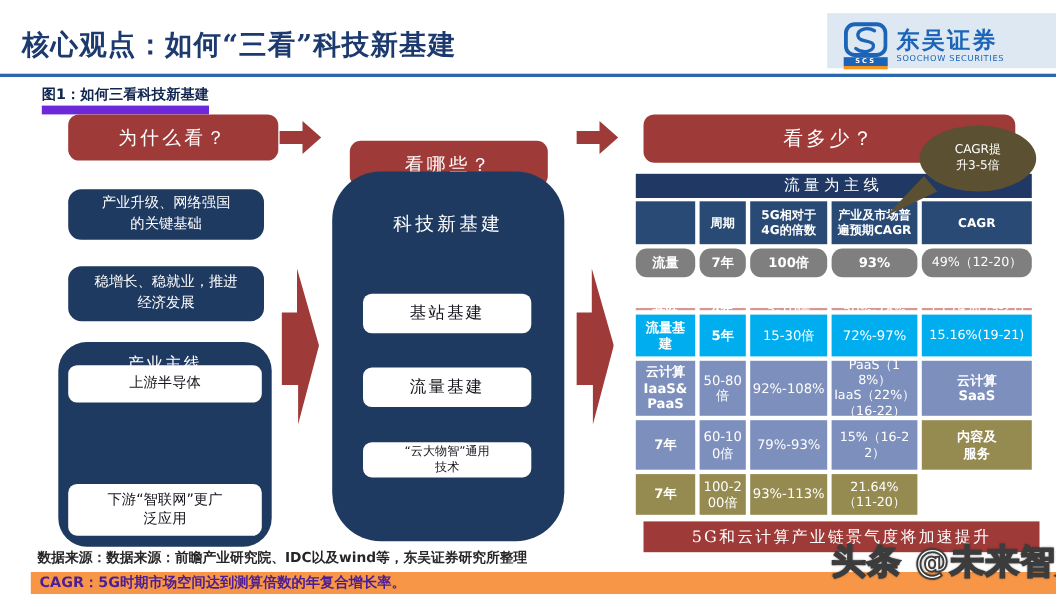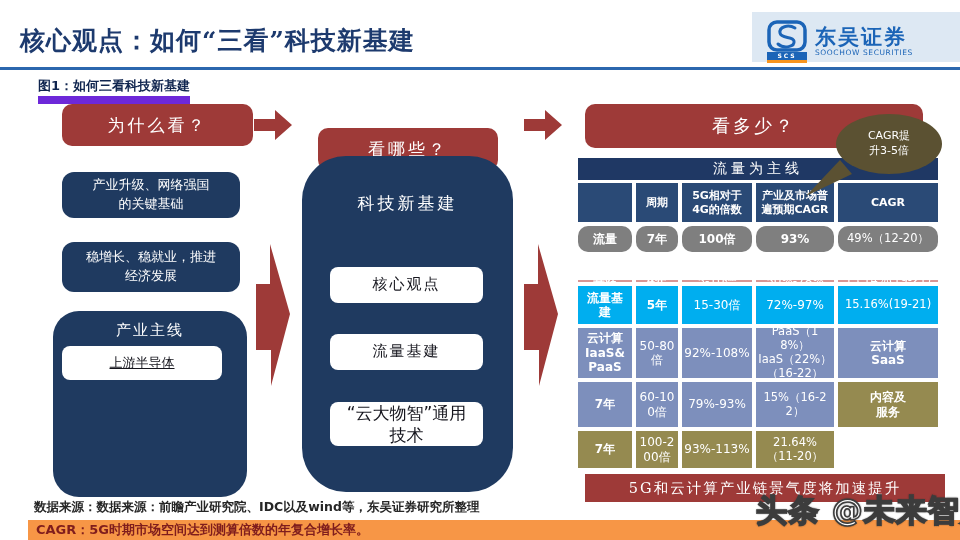--- a/index.html
+++ b/index.html
@@ -47,32 +47,32 @@
     font-size:13px;line-height:1.3;padding:2px 6px;box-sizing:border-box;
   }
 
   
   .why-title{left:62px;top:104px;width:191px;height:42px;}
   .why-p1{left:62px;top:172px;width:178px;height:46px;}
   .why-p2{left:62px;top:242px;width:178px;height:50px;}
   .industry-box{left:53px;top:311px;width:194px;height:186px;background:#1f3a60;border-radius:26px;}
   .industry-title{position:absolute;left:0;top:10px;width:100%;text-align:center;
     color:#fff;font-size:15px;letter-spacing:2px;}
-  .ind-1{left:9px;top:35px;width:160px;height:34px;text-decoration:underline;}
+  .ind-1{left:9px;top:21px;width:176px;height:34px;}
   .ind-2{left:9px;top:75px;width:176px;height:47px;}
   .ind-3{left:9px;top:129px;width:176px;height:47px;}
 
   
   .what-title{left:318px;top:104px;width:180px;height:42px;margin-top:24px;}
   .tech-box{left:302px;top:156px;width:211px;height:336px;background:#1f3a60;border-radius:44px;}
   .tech-title{position:absolute;left:0;top:36px;width:100%;text-align:center;
     color:#fff;font-size:17px;letter-spacing:3px;}
   .tech-1{left:28px;top:111px;width:153px;height:36px;font-size:15px;letter-spacing:2px;}
   .tech-2{left:28px;top:178px;width:153px;height:36px;font-size:15px;letter-spacing:2px;}
-  .tech-3{left:28px;top:246px;width:153px;height:44px;font-size:17px;text-align:center;}
+  .tech-3{left:28px;top:246px;width:153px;height:32px;font-size:11px;text-align:center;}
 
   
   .arrow-svg{display:block;}
 
   
   .howmuch-title{left:585px;top:104px;width:338px;height:44px;font-size:18px;}
   .bubble{
     left:836px;top:114px;width:106px;height:60px;background:#5b5132;border-radius:50%;
     color:#fff;font-size:11px;line-height:1.35;display:flex;align-items:center;
     justify-content:center;text-align:center;z-index:5;
@@ -105,21 +105,21 @@
   .conclusion-bar{
     left:585px;top:474px;width:360px;height:28px;background:#9e3a38;color:#fff;
     display:flex;align-items:center;justify-content:center;font-size:14.5px;letter-spacing:2px;
     font-family:"DejaVu Serif",serif;
   }
 
   
   .source-line{left:34px;top:499px;font-size:12.5px;font-weight:600;color:#262626;}
   .orange-bar{left:28px;top:520px;width:932px;height:20px;background:#f79646;
     display:flex;align-items:center;}
-  .note-text{padding-left:8px;font-size:13px;font-weight:bold;color:#7f1d1d;}
+  .note-text{padding-left:8px;font-size:13px;font-weight:bold;color:#4c1d95;}
 
   
   .watermark{
     left:756px;top:490px;font-size:31px;font-weight:bold;color:#ffffff;z-index:10;
     -webkit-text-stroke:1.6px #3c3c3c;
     text-shadow:0 0 2px #333,0 0 2px #333;
     letter-spacing:1px;white-space:nowrap;
   }
 </style>
 </head>
@@ -150,38 +150,40 @@
 
 <div class="abs red-head why-title">为什么看？</div>
 <div class="abs navy-box why-p1" style="white-space:pre-line">产业升级、网络强国
 的关键基础</div>
 <div class="abs navy-box why-p2" style="white-space:pre-line">稳增长、稳就业，推进
 经济发展</div>
 
 <div class="abs industry-box">
   <div class="industry-title">产业主线</div>
   <div class="white-inner ind-1" style="white-space:pre-line">上游半导体</div>
+  <div class="white-inner ind-3" style="white-space:pre-line">下游“智联网”更广
+泛应用</div>
 </div>
 
 <div class="abs" style="left:254px;top:110px;">
   <svg class="arrow-svg" width="38" height="30" viewBox="0 0 38 30">
     <polygon points="0,9 21,9 21,0 38,15 21,30 21,21 0,21" fill="#9e3a38"></polygon>
   </svg>
 </div>
 
 <div class="abs" style="left:256px;top:244px;">
   <svg class="arrow-svg" width="34" height="142" viewBox="0 0 34 142">
     <polygon points="0,40 14,40 14,0 34,70 15,142 15,106 0,106" fill="#9e3a38"></polygon>
   </svg>
 </div>
 
 <div class="abs red-head what-title">看哪些？</div>
 <div class="abs tech-box">
   <div class="tech-title">科技新基建</div>
-  <div class="white-inner tech-1">核心观点</div>
+  <div class="white-inner tech-1">基站基建</div>
   <div class="white-inner tech-2">流量基建</div>
   <div class="white-inner tech-3" style="white-space:pre-line">“云大物智”通用
 技术</div>
 </div>
 
 <div class="abs" style="left:524px;top:110px;">
   <svg class="arrow-svg" width="38" height="30" viewBox="0 0 38 30">
     <polygon points="0,9 21,9 21,0 38,15 21,30 21,21 0,21" fill="#9e3a38"></polygon>
   </svg>
 </div>

